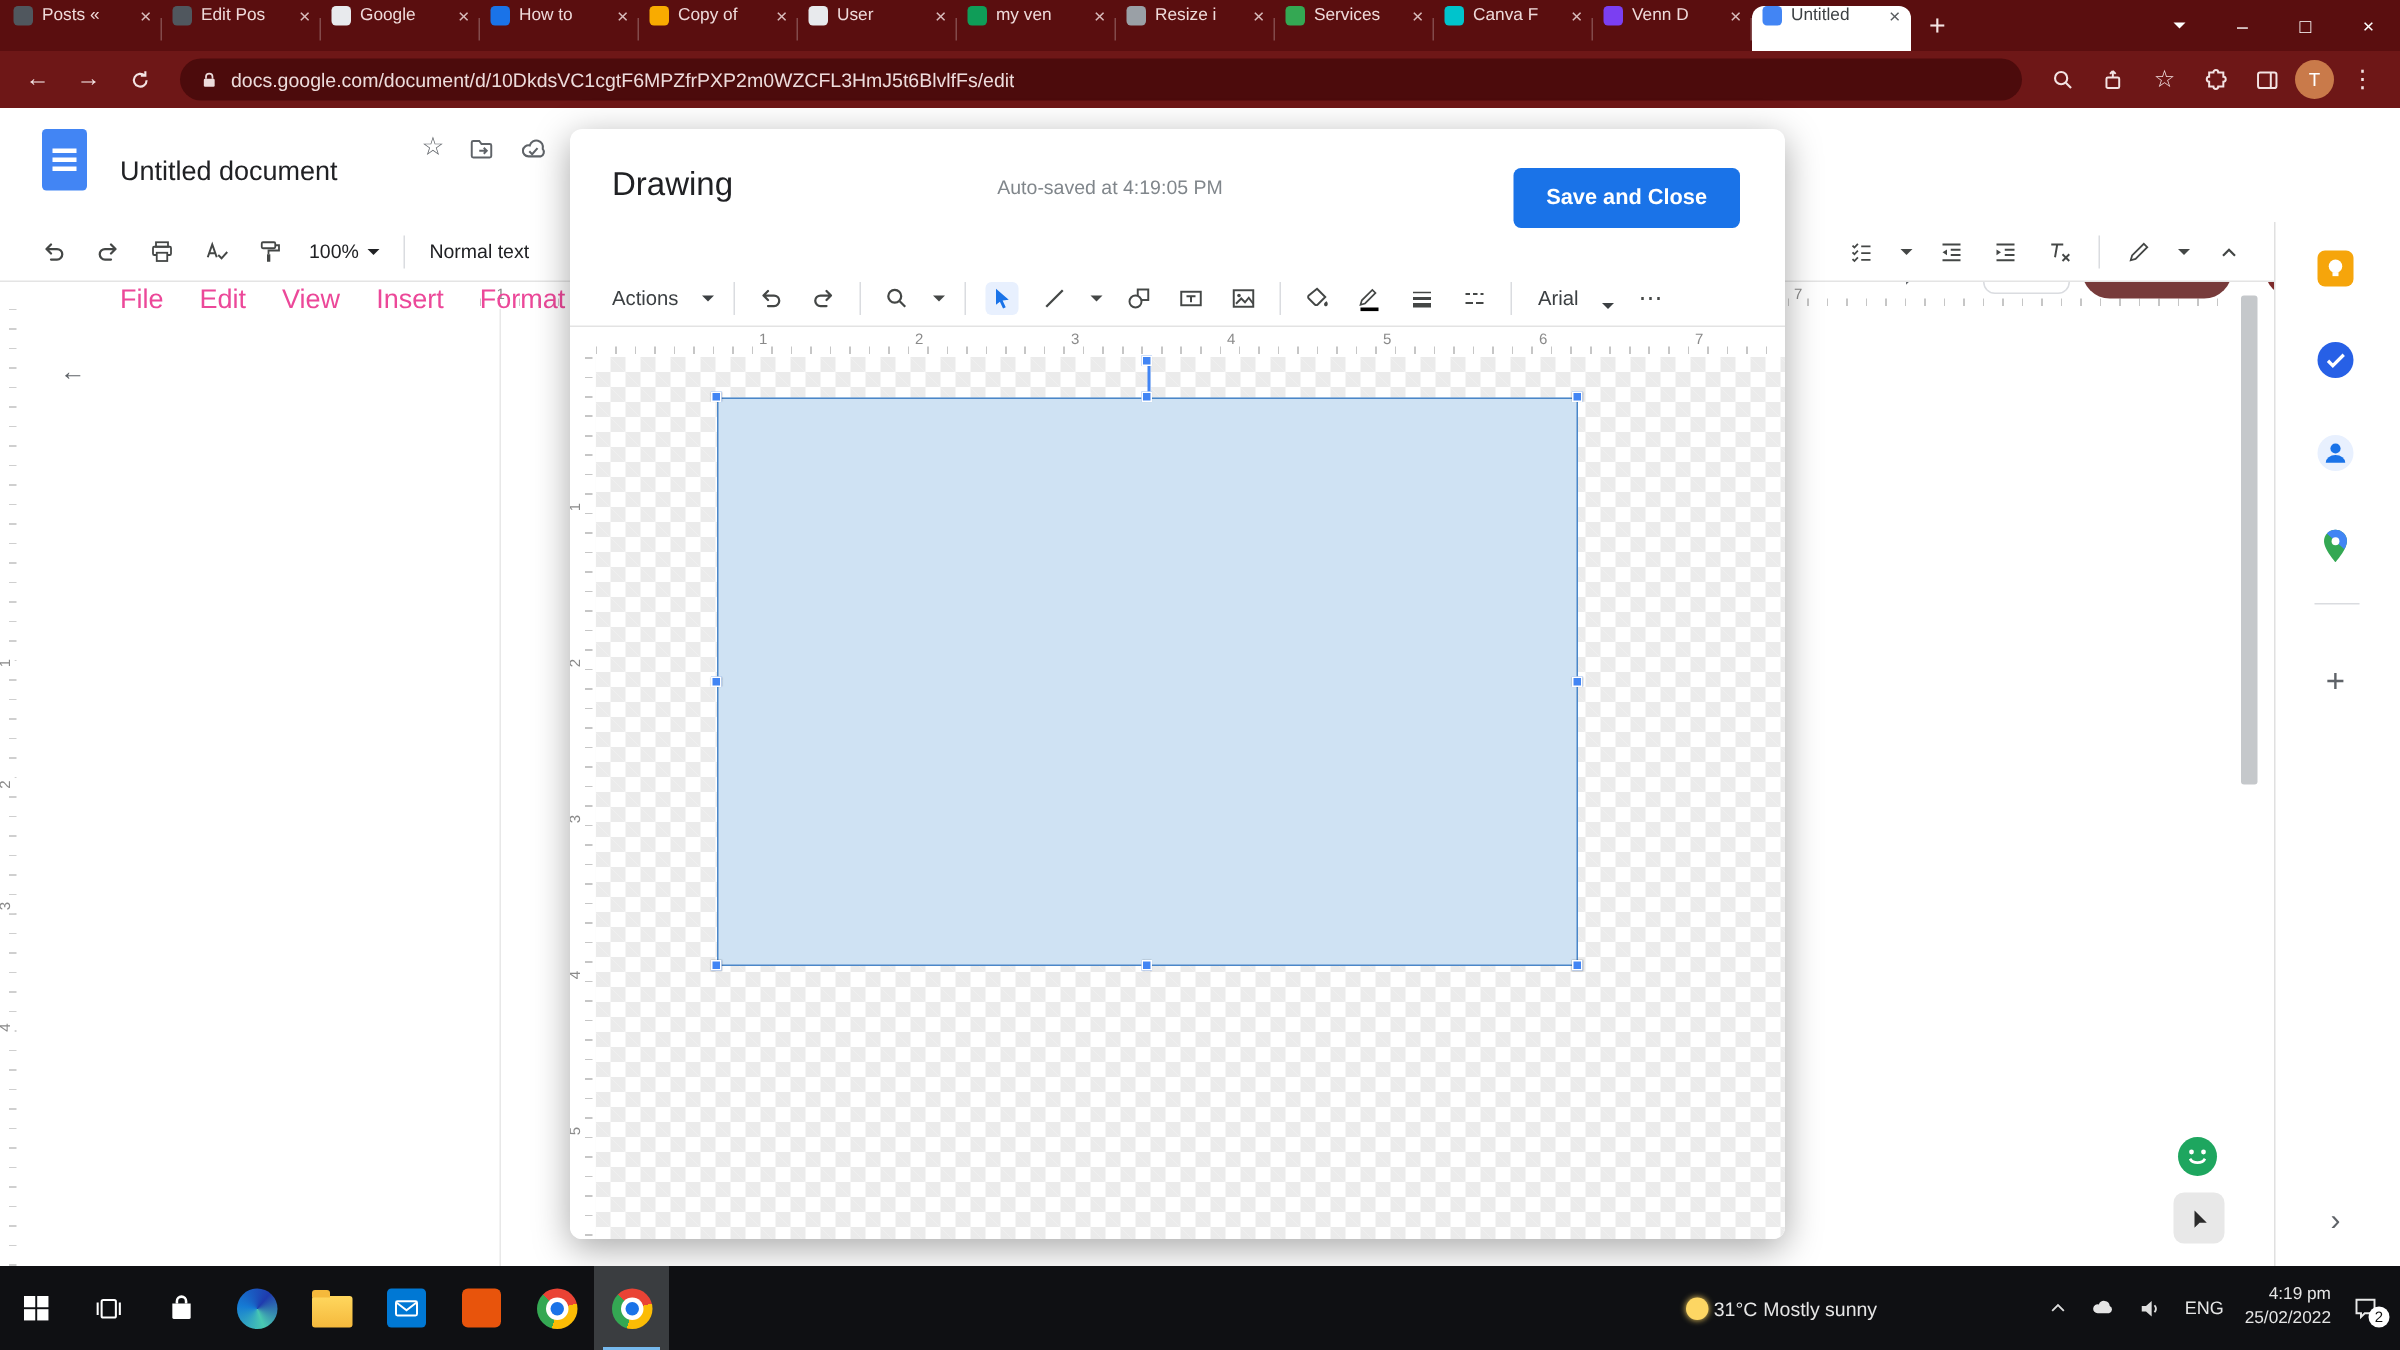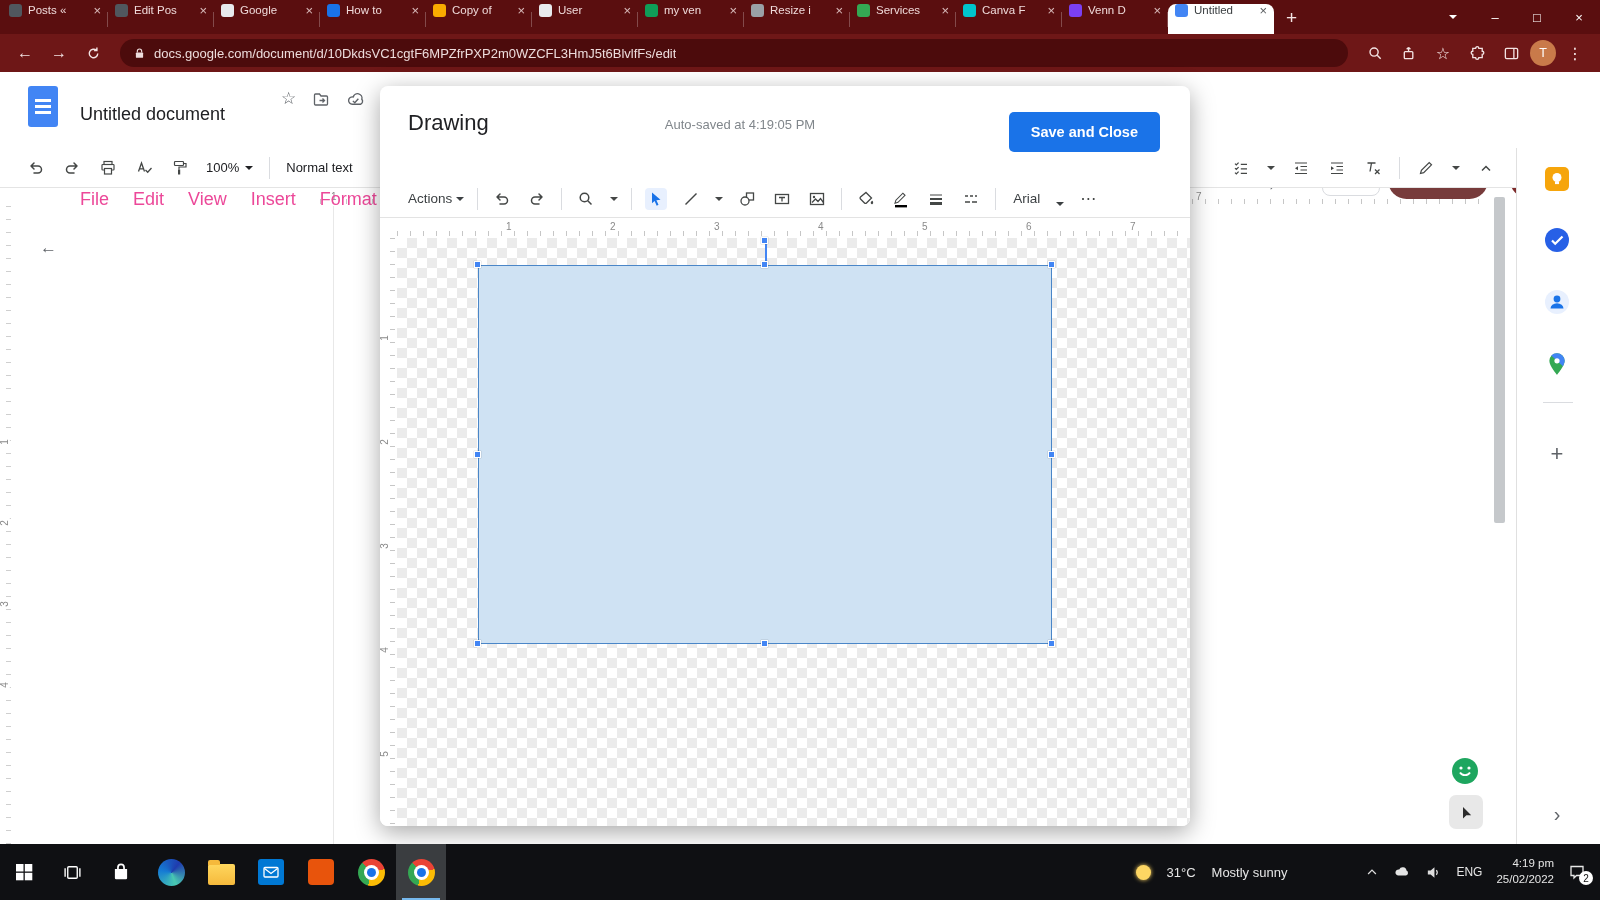--- a/index.html
+++ b/index.html
@@ -67,21 +67,21 @@
 .floater{position:absolute;z-index:12;display:flex;align-items:center;justify-content:center}
 
 
 .dialog{position:absolute;left:380px;top:86px;width:810px;height:740px;background:#fff;border-radius:8px;box-shadow:0 6px 24px rgba(0,0,0,.35);overflow:hidden;z-index:40}
 .dlg-title{position:absolute;left:28px;top:24px;font-size:22px;color:#202124}
 .dlg-autosave{position:absolute;left:230px;top:31px;width:260px;text-align:center;font-size:13px;color:#80868b}
 .dlg-save{position:absolute;right:30px;top:26px;height:40px;padding:0 22px;background:#1a73e8;color:#fff;border-radius:5px;font-size:14.5px;font-weight:bold;display:flex;align-items:center}
 .dlg-toolbar{position:absolute;left:0;top:94px;width:100%;height:38px;border-bottom:1px solid #e3e3e3;display:flex;align-items:center;padding-left:28px;gap:13px;color:#444746;font-size:13.5px}
 .tool{width:22px;height:22px;display:flex;align-items:center;justify-content:center;flex:none}
 .tool.active{background:#e8f0fe;border-radius:4px;color:#1a73e8}
-.actions{display:flex;align-items:center;gap:4px;color:#3c4043}
+.actions{display:flex;align-items:center;gap:16px;color:#3c4043}
 .font-select{display:flex;align-items:flex-end;gap:16px;color:#3c4043;margin-left:4px}
 .dlg-ruler-h{position:absolute;left:0;top:132px;width:100%;height:20px;background:#fff}
 .dlg-ruler-h .ruler-ticks-h{left:17px}
 .dlg-canvas{position:absolute;left:0;top:152px;width:100%;height:588px}
 .dlg-ruler-v{position:absolute;left:0;top:0;width:17px;height:100%;background:#fff;z-index:2}
 .dlg-ruler-v .ticks{position:absolute;top:0;bottom:0;right:2px;width:5px;background:repeating-linear-gradient(to bottom,#c6c6c6 0px,#c6c6c6 1px,transparent 1px,transparent 13px)}
 .checker{position:absolute;left:17px;top:0;right:0;bottom:0;background-color:#fff;
   background-image:linear-gradient(45deg,#ebebeb 25%,transparent 25%,transparent 75%,#ebebeb 75%),linear-gradient(45deg,#ebebeb 25%,transparent 25%,transparent 75%,#ebebeb 75%);
   background-size:20px 20px;background-position:0 0,10px 10px}
 .shape-rect{position:absolute;left:81px;top:27px;width:574px;height:379px;background:#cfe2f3;border:1.5px solid #4a86c8}
@@ -99,21 +99,21 @@
 .app-slot.active::after{content:"";position:absolute;left:6px;right:6px;bottom:0;height:2.5px;background:#76b9ed}
 .chrome-ic{width:27px;height:27px;border-radius:50%;background:conic-gradient(from -45deg,#ea4335 0 120deg,#fbbc05 120deg 240deg,#34a853 240deg 360deg);position:relative}
 .chrome-ic::before{content:"";position:absolute;inset:6px;background:#fff;border-radius:50%}
 .chrome-ic::after{content:"";position:absolute;inset:9px;background:#1a73e8;border-radius:50%}
 .edge-ic{width:27px;height:27px;border-radius:50%;background:conic-gradient(from 160deg,#49c9b1,#157bd4,#1f3bae,#49c9b1)}
 .folder-ic{width:27px;height:21px;background:linear-gradient(#ffd75e,#f5b93c);border-radius:2px;position:relative;margin-top:5px}
 .folder-ic::before{content:"";position:absolute;left:0;top:-4px;width:12px;height:5px;background:#f5b93c;border-radius:2px 2px 0 0}
 .mail-ic{width:26px;height:26px;background:#0078d4;border-radius:3px;display:flex;align-items:center;justify-content:center}
 .orange-ic{width:26px;height:26px;background:#e8540c;border-radius:4px}
 .tray{margin-left:auto;display:flex;align-items:center;gap:14px;padding-right:14px}
-.weather{display:flex;align-items:flex-start;gap:16px;margin-right:64px;font-size:13px}
+.weather{display:flex;align-items:flex-start;gap:4px;margin-right:100px;font-size:13px}
 .sun-ic{width:15px;height:15px;border-radius:50%;background:#fdd663;box-shadow:0 0 4px #fdd663}
 .clock{font-size:11.5px;text-align:right;line-height:1.35}
 .notif{position:relative;display:flex;align-items:center}
 .badge{position:absolute;right:-7px;bottom:-4px;min-width:14px;height:14px;border-radius:7px;background:#fff;color:#111;font-size:10px;display:flex;align-items:center;justify-content:center;padding:0 3px}
 </style>
 </head>
 <body>
 
 <div class="screen">
 

